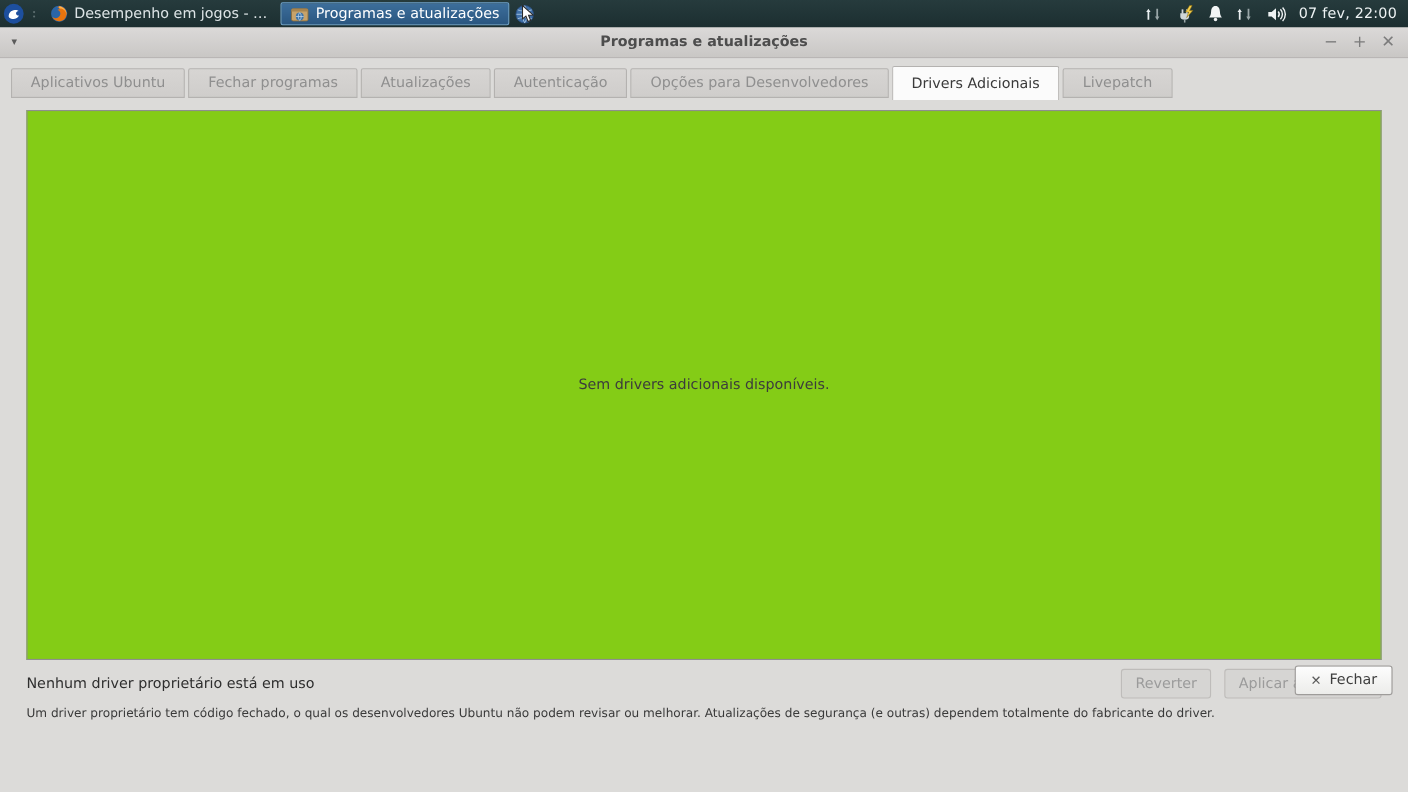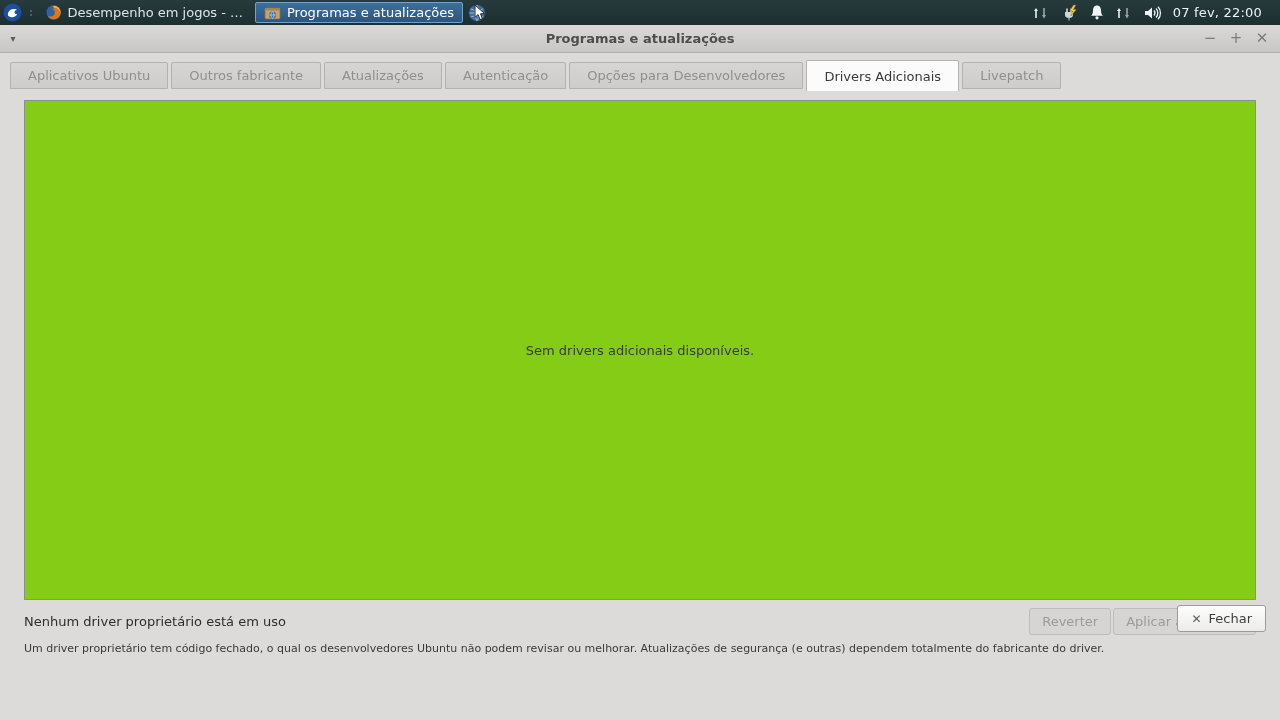--- a/index.html
+++ b/index.html
@@ -15,21 +15,21 @@
   .grip { display:flex; flex-direction:column; gap:2px; padding:0 5px; }
   .grip i { width:2px; height:2px; background:#5c6d6f; border-radius:50%; }
   .task { display:flex; align-items:center; gap:6px; height:21px; margin:2px 1px;
     padding:0 8px; border-radius:2px; max-width:215px; white-space:nowrap; overflow:hidden; }
   .task.active { background:linear-gradient(#3d6f9c,#2a5680); border:1px solid #6fa3cc; }
   .task .tlabel { overflow:hidden; text-overflow:ellipsis; }
   .task.active .tlabel { color:#ffffff; }
   .panel-spacer { flex:1; }
   .tray { display:flex; align-items:center; gap:10px; padding-right:10px; }
   .tray svg { display:block; }
-  .clock { color:#eef3f4; padding-right:18px; letter-spacing:.2px; }
+  .clock { color:#eef3f4; padding-right:10px; letter-spacing:.2px; }
   .globe-task { position:relative; width:26px; height:25px; display:flex; align-items:center; justify-content:center; }
   .cursor-overlay { position:absolute; left:10px; top:4px; }
 
   
   .titlebar { position:absolute; top:25px; left:0; width:1280px; height:28px;
     background:linear-gradient(#dbd9d8,#c9c7c5); border-bottom:1px solid #b1afad;
     display:flex; align-items:center; }
   .tb-menu { width:26px; text-align:center; color:#5b5b5b; font-size:10px; cursor:pointer; }
   .tb-title { position:absolute; left:0; right:0; text-align:center; font-weight:bold;
     font-size:13px; color:#4d4d4d; pointer-events:none; }
@@ -45,21 +45,21 @@
     border:1px solid #b4b2b0; border-radius:2px 2px 0 0; cursor:pointer; white-space:nowrap; }
   .tab.active { height:31px; margin-top:0; background:#fbfbfb; color:#3a3a3a;
     border-bottom:none; }
 
   .content-box { margin:9px 24px 0 24px; height:500px; background:#84cc16;
     border:1px solid #8e8e8e; display:flex; align-items:center; justify-content:center; }
   .empty-msg { font-size:13px; color:#3c3c3c; }
 
   .status-row { display:flex; align-items:center; margin:7px 24px 0 24px; height:28px;justify-content:space-between; }
   .status-text { font-size:13px; color:#2e2e2e; }
-  .btns { margin-left:auto; display:flex; gap:2px; }
+  .btns { margin-left:auto; display:flex; gap:12px; }
   .gbtn { height:27px; padding:0 12px; font-size:13px; display:flex; align-items:center;
     border-radius:3px; }
   .gbtn.disabled { background:#d6d5d3; border:1px solid #bebcba; color:#9b9b9b; }
 
   .note { margin:7px 24px 0 24px; font-size:11px; color:#3a3a3a; }
 
   .close-btn { position:absolute; right:14px; bottom:13px; height:27px; padding:0 13px;
     display:flex; align-items:center; gap:7px; font-size:13px; color:#3f3f3f;
     background:linear-gradient(#fdfdfd,#ececea); border:1px solid #9e9c9a; border-radius:3px;
     cursor:pointer; }
@@ -146,21 +146,21 @@
     <div class="tb-btn">−</div>
     <div class="tb-btn">+</div>
     <div class="tb-btn">✕</div>
   </div>
 </div>
 
 <div class="winbody">
 
   <div class="tabs">
     <div class="tab">Aplicativos Ubuntu</div>
-    <div class="tab">Outros fabricante</div>
+    <div class="tab">Fechar programas</div>
     <div class="tab">Atualizações</div>
     <div class="tab">Autenticação</div>
     <div class="tab">Opções para Desenvolvedores</div>
     <div class="tab active">Drivers Adicionais</div>
     <div class="tab">Livepatch</div>
   </div>
 
   <div class="content-box">
     <div class="empty-msg">Sem drivers adicionais disponíveis.</div>
   </div>

